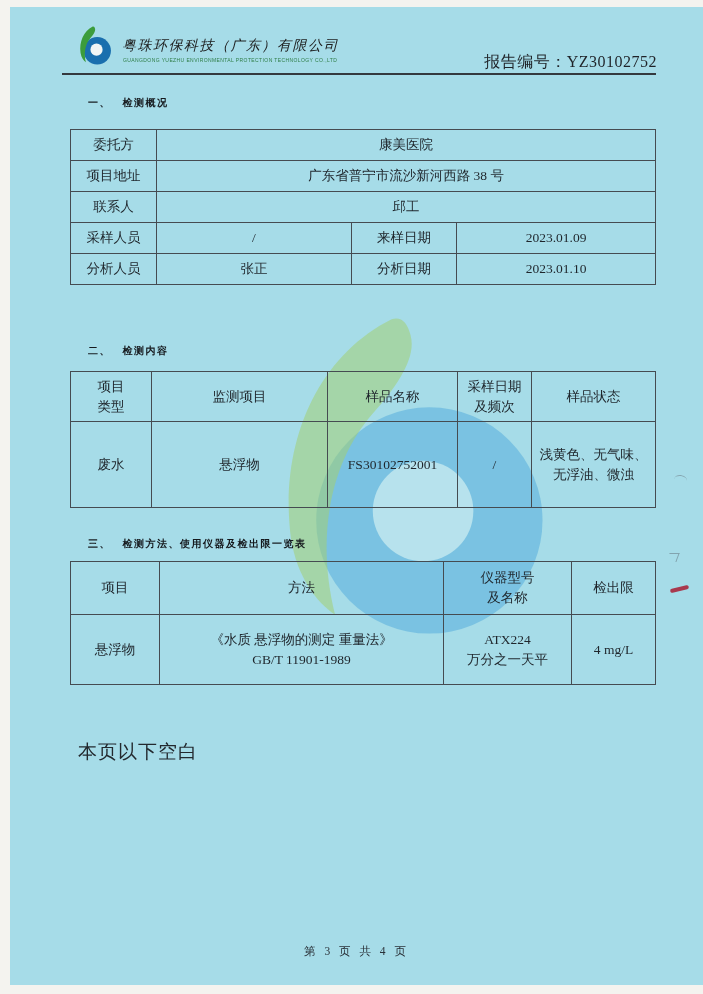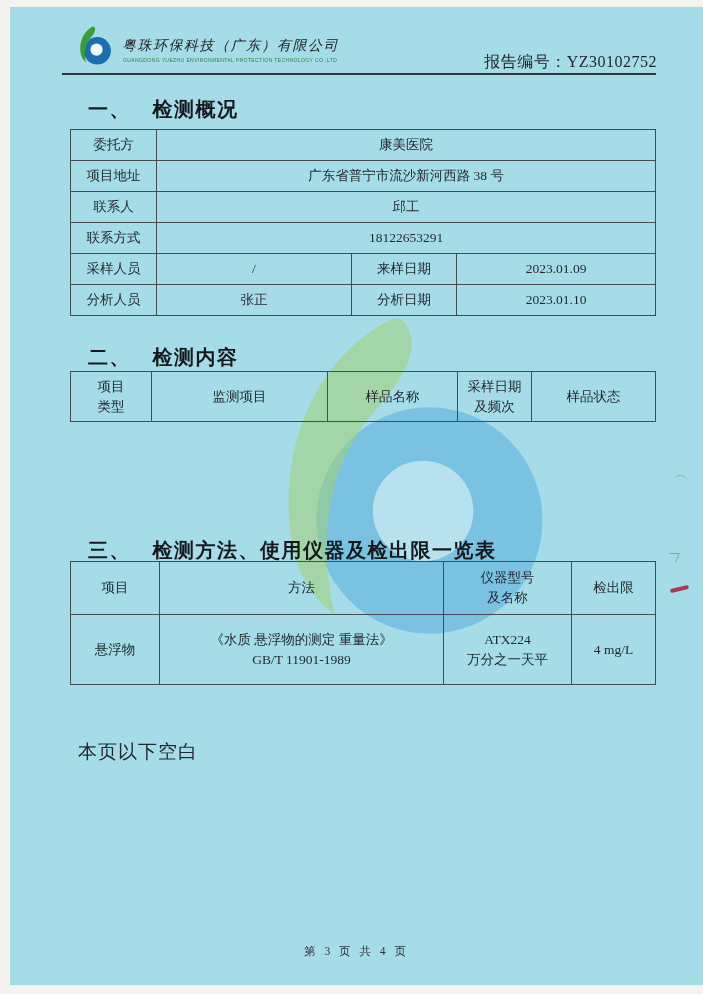--- a/index.html
+++ b/index.html
@@ -33,21 +33,21 @@
     font-size:16px;letter-spacing:.5px;color:#1f2328;
   }
   .header-rule{
     position:absolute;left:52px;top:66px;width:594px;height:2px;
     background:#34393e;z-index:2;
   }
   
   .sec-title{
     position:absolute;left:78px;z-index:2;
     font-family:"Liberation Sans","DejaVu Sans",sans-serif;
-    font-weight:bold;font-size:20px;letter-spacing:1.5px;color:#15191d;
+    font-weight:bold;font-size:10px;letter-spacing:1.5px;color:#15191d;
     white-space:pre;
   }
   #s1-title{top:89px;}
   #s2-title{top:337px;font-family:Liberation Serif, serif;}
   #s3-title{top:530px;}
   
   table.t{
     position:absolute;left:60px;z-index:2;
     border-collapse:collapse;table-layout:fixed;width:585px;
     font-size:13.5px;color:#1f262c;
@@ -123,24 +123,20 @@
       <td>委托方</td>
       <td colspan="3">康美医院</td>
     </tr>
     <tr>
       <td>项目地址</td>
       <td colspan="3">广东省普宁市流沙新河西路 38 号</td>
     </tr>
     <tr>
       <td>联系人</td>
       <td colspan="3">邱工</td>
-    </tr>
-    <tr>
-      <td>联系方式</td>
-      <td colspan="3">18122653291</td>
     </tr>
     <tr>
       <td>采样人员</td>
       <td>/</td>
       <td>来样日期</td>
       <td>2023.01.09</td>
     </tr>
     <tr>
       <td>分析人员</td>
       <td>张正</td>
@@ -162,20 +158,28 @@
     <tbody>
         <tr class="hd">
       <td>项目
 类型</td>
       <td>监测项目</td>
       <td>样品名称</td>
       <td>采样日期
 及频次</td>
       <td>样品状态</td>
     </tr>
+    <tr class="bd">
+      <td>废水</td>
+      <td>悬浮物</td>
+      <td>FS30102752001</td>
+      <td>/</td>
+      <td>浅黄色、无气味、
+无浮油、微浊</td>
+    </tr>
   </tbody>
     </table>
 
   <div class="sec-title" id="s3-title">三、　检测方法、使用仪器及检出限一览表</div>
   <table class="t" id="table3">
     <colgroup>
         <col style="width:89px">
         <col style="width:284px">
         <col style="width:128px">
         <col style="width:84px">

